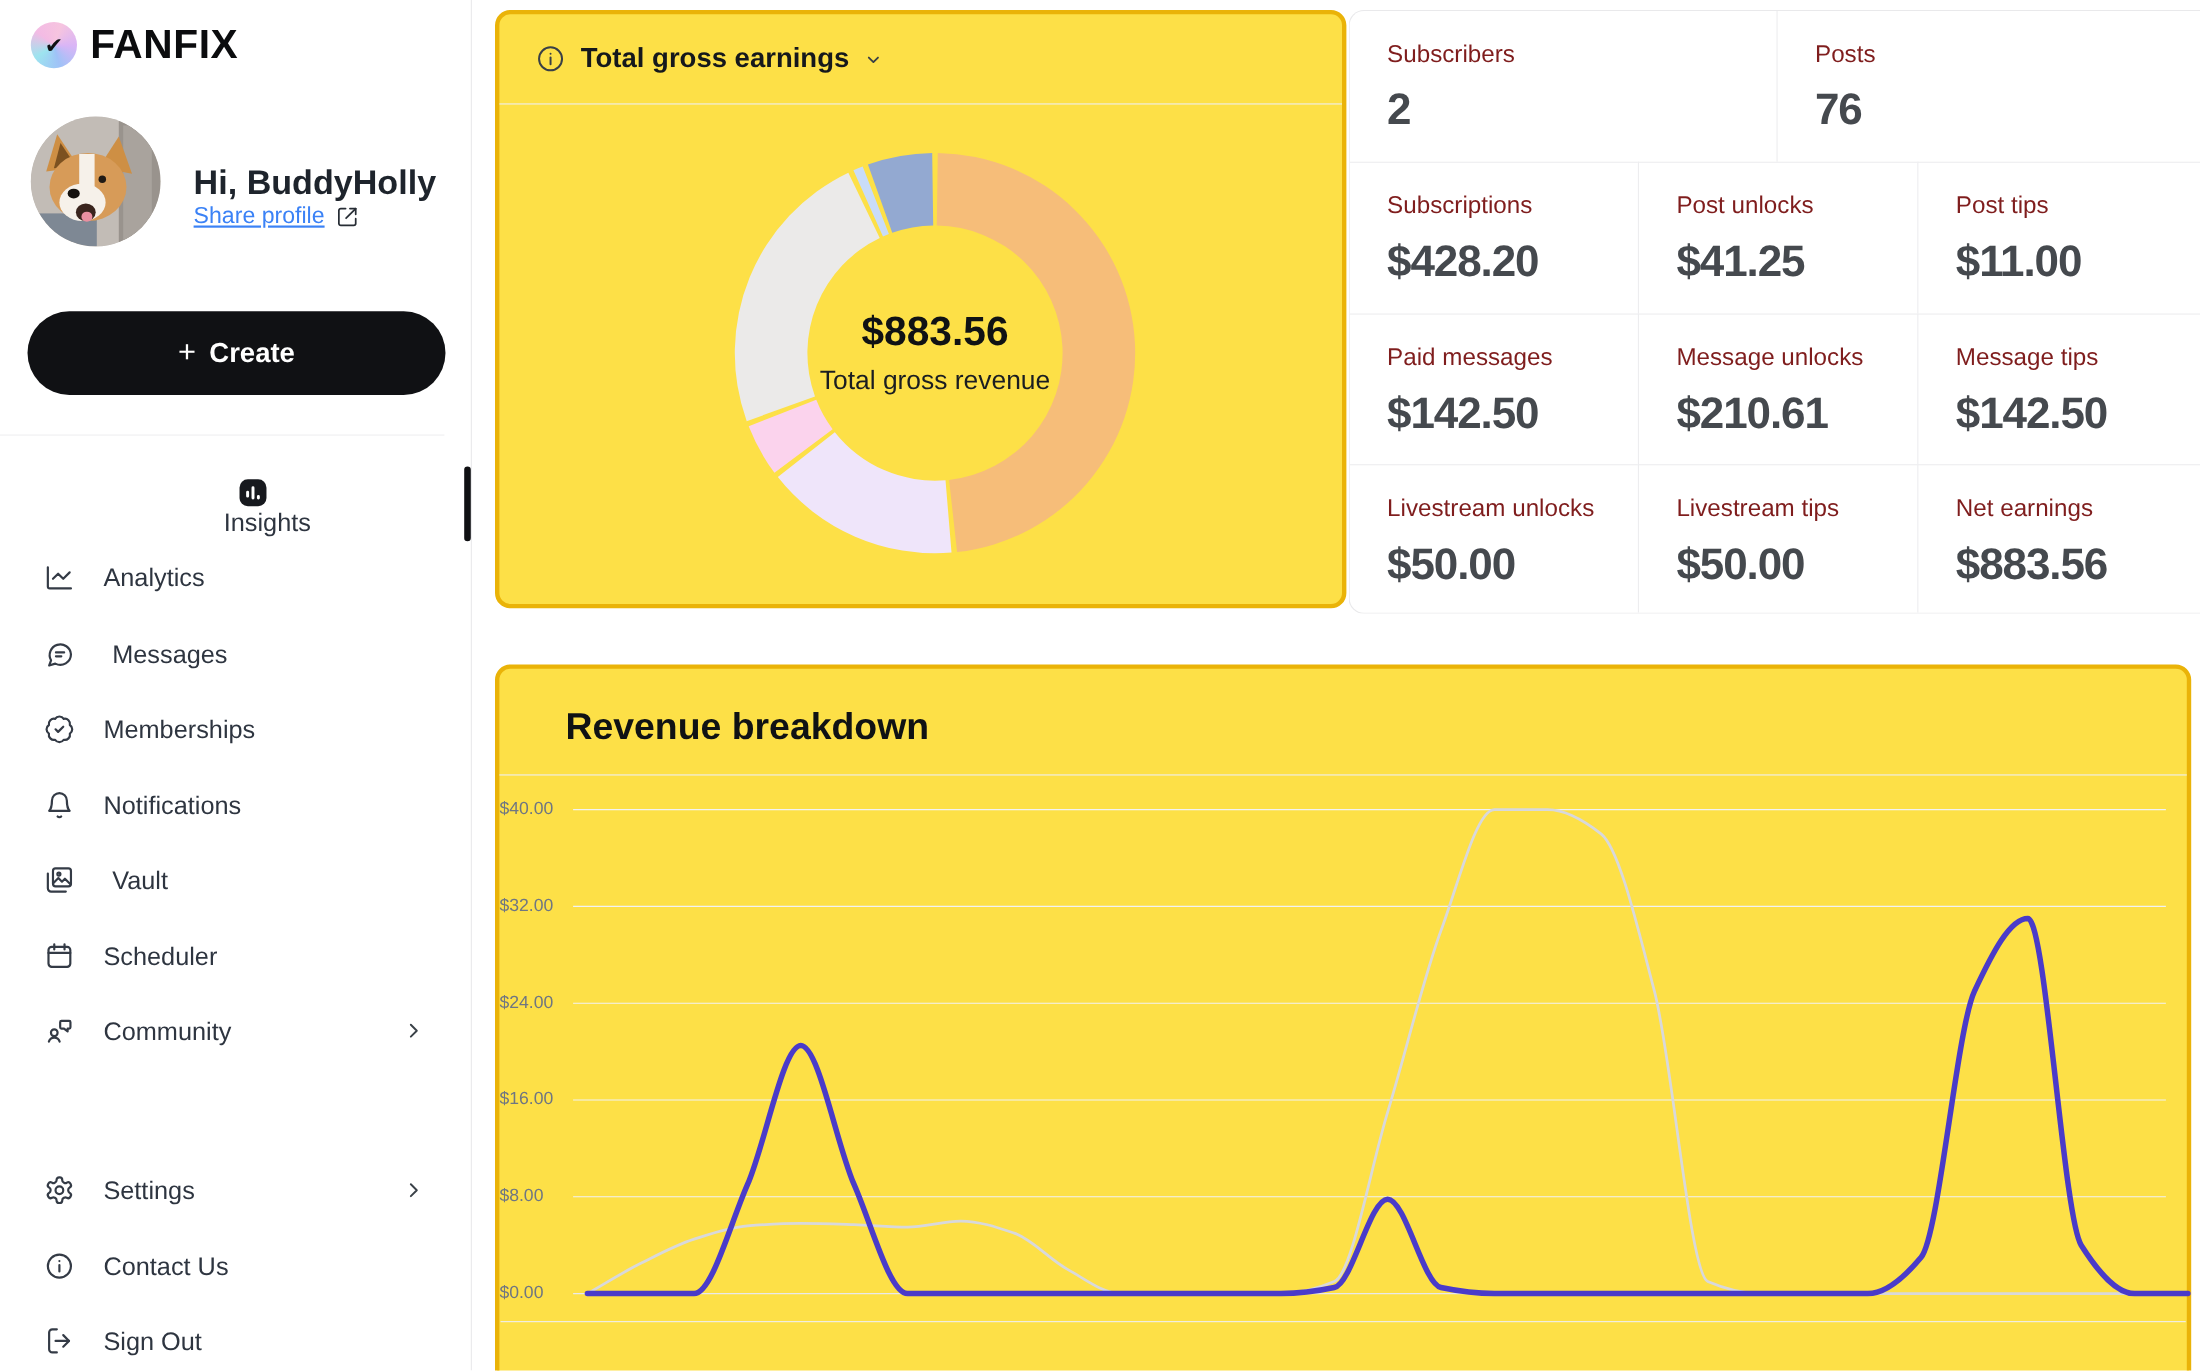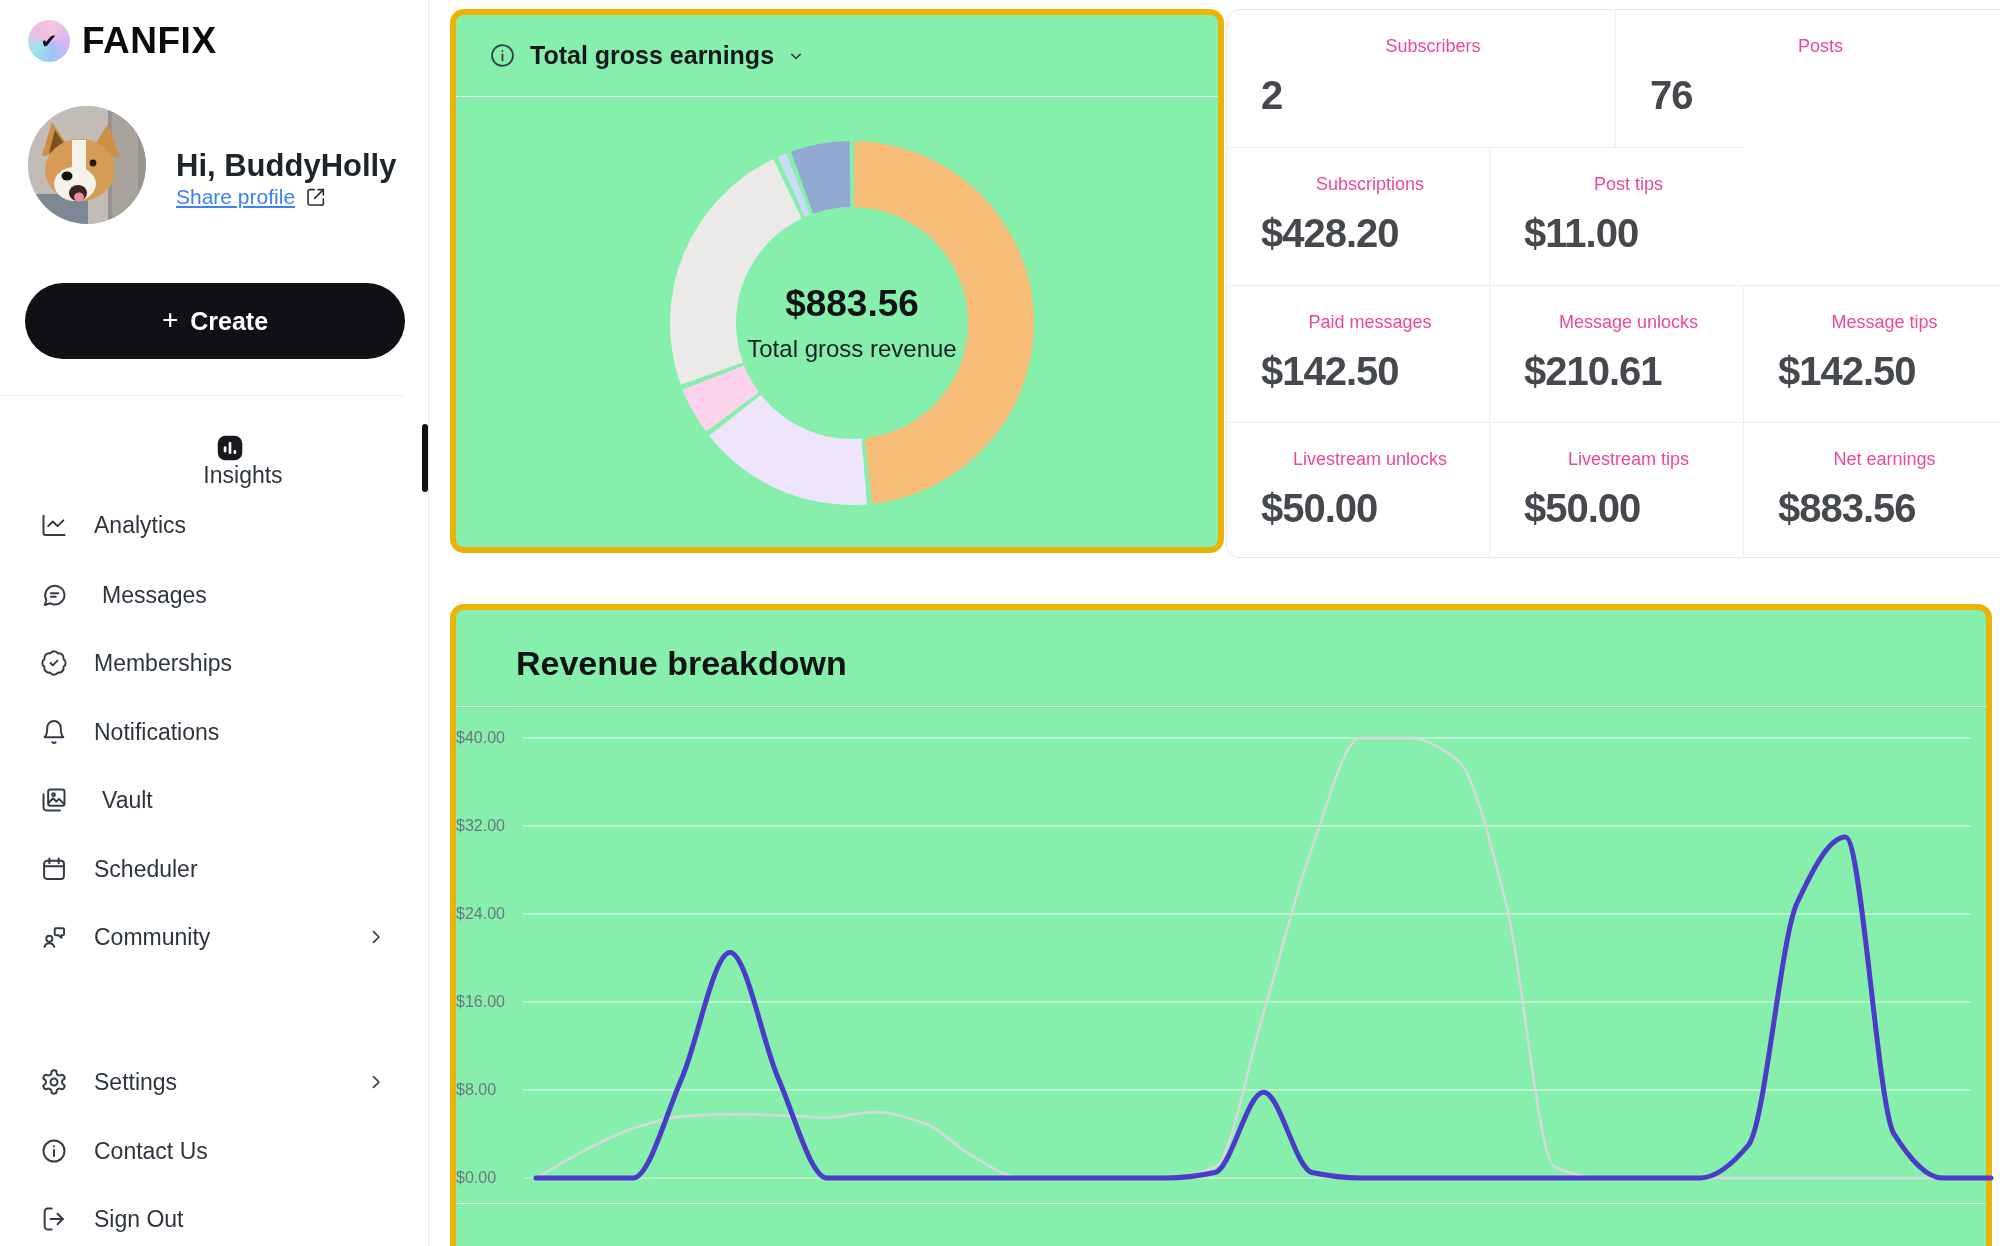--- a/index.html
+++ b/index.html
@@ -34,21 +34,21 @@
   .nav-item{position:absolute;left:0;width:420px;height:48px;display:flex;align-items:center;
             padding-left:40px;box-sizing:border-box;cursor:pointer;}
   .nav-icon{width:28px;height:28px;display:flex;align-items:center;justify-content:center;
             color:#343B46;flex:none;}
   .nav-label{font-size:23px;color:#2E3540;margin-left:26px;font-weight:500;}
   .nav-label.indent{margin-left:34px;}
   .nav-chevron{margin-left:auto;margin-right:34px;color:#3A4148;display:flex;}
   .active-bar{position:absolute;left:422px;width:6px;height:68px;background:#0F1013;border-radius:3px;}
 
   
-  .card{position:absolute;background:#86efac;border:6px solid #eab308;border-radius:14px;box-sizing:border-box;}
+  .card{position:absolute;background:#fde047;border:4px solid #eab308;border-radius:14px;box-sizing:border-box;}
   .earnings-card{left:450px;top:9px;width:774px;height:544px;}
   .earnings-header{position:absolute;left:0;top:0;right:0;height:81px;border-bottom:1px solid #EFEFF1;
                    display:flex;align-items:center;}
   .earnings-header .info{margin-left:33px;color:#3A4046;display:flex;cursor:pointer;}
   .earnings-title{font-size:25px;font-weight:700;color:#15181C;margin-left:14px;}
   .earnings-header .chev{margin-left:12px;color:#3A4046;display:flex;cursor:pointer;}
 
   .donut-wrap{position:absolute;left:196px;top:108px;width:400px;height:400px;}
   .donut-center{position:absolute;left:196px;top:108px;width:400px;height:400px;
       display:flex;flex-direction:column;align-items:center;justify-content:center;text-align:center;}
@@ -58,21 +58,21 @@
   
   .stats{position:absolute;left:1226px;top:9px;width:774px;height:547px;background:#fff;
          border:1px solid #E9E9EB;border-right:none;border-radius:14px 0 0 14px;overflow:hidden;
          display:grid;grid-template-rows:137px 138px 137px auto;}
   .stats-row{display:grid;}
   .stats-row.top{grid-template-columns:388px 386px;}
   .stats-row.three{grid-template-columns:262px 254px 258px;}
   .stats-row:not(:first-child) .stat-cell{border-top:1px solid #EDEDEF;}
   .stat-cell{box-sizing:border-box;padding:26px 10px 0 34px;}
   .stat-cell + .stat-cell{border-left:1px solid #EDEDEF;}
-  .stat-label{font-size:18px;color:#ec4899;text-align:center;}
+  .stat-label{font-size:22px;color:#7f1d1d;}
   .stat-value{font-size:40px;font-weight:700;color:#45494E;letter-spacing:-1px;margin-top:16px;}
 
   
   .revenue-card{left:450px;top:604px;width:1542px;height:700px;}
   .revenue-header{position:absolute;left:0;top:0;right:0;height:96px;border-bottom:1px solid #EFEFF1;}
   .revenue-title{position:absolute;left:36px;top:34px;font-size:34px;font-weight:700;color:#101214;margin-left:24px;}
   .period-select{position:absolute;left:1272px;top:18px;width:245px;height:62px;border:1px solid #D9DDE3;
       border-radius:14px;display:flex;align-items:center;box-sizing:border-box;cursor:pointer;background:#fff;}
   .period-label{font-size:23px;color:#5C6571;margin-left:26px;}
   .period-select .chev{margin-left:auto;margin-right:20px;color:#7A828D;display:flex;}
@@ -294,20 +294,24 @@
           <div class="stat-label">Posts</div>
           <div class="stat-value">76</div>
         </div>
       </div>
       <div class="stats-row three">
         <div class="stat-cell">
           <div class="stat-label">Subscriptions</div>
           <div class="stat-value">$428.20</div>
         </div>
         <div class="stat-cell">
+          <div class="stat-label">Post unlocks</div>
+          <div class="stat-value">$41.25</div>
+        </div>
+        <div class="stat-cell">
           <div class="stat-label">Post tips</div>
           <div class="stat-value">$11.00</div>
         </div>
       </div>
       <div class="stats-row three">
         <div class="stat-cell">
           <div class="stat-label">Paid messages</div>
           <div class="stat-value">$142.50</div>
         </div>
         <div class="stat-cell">

